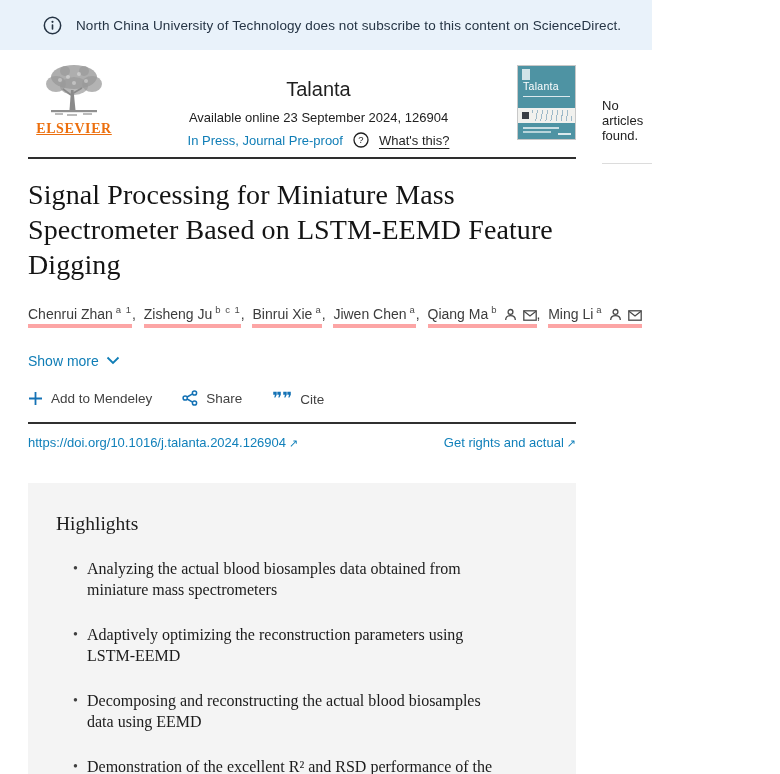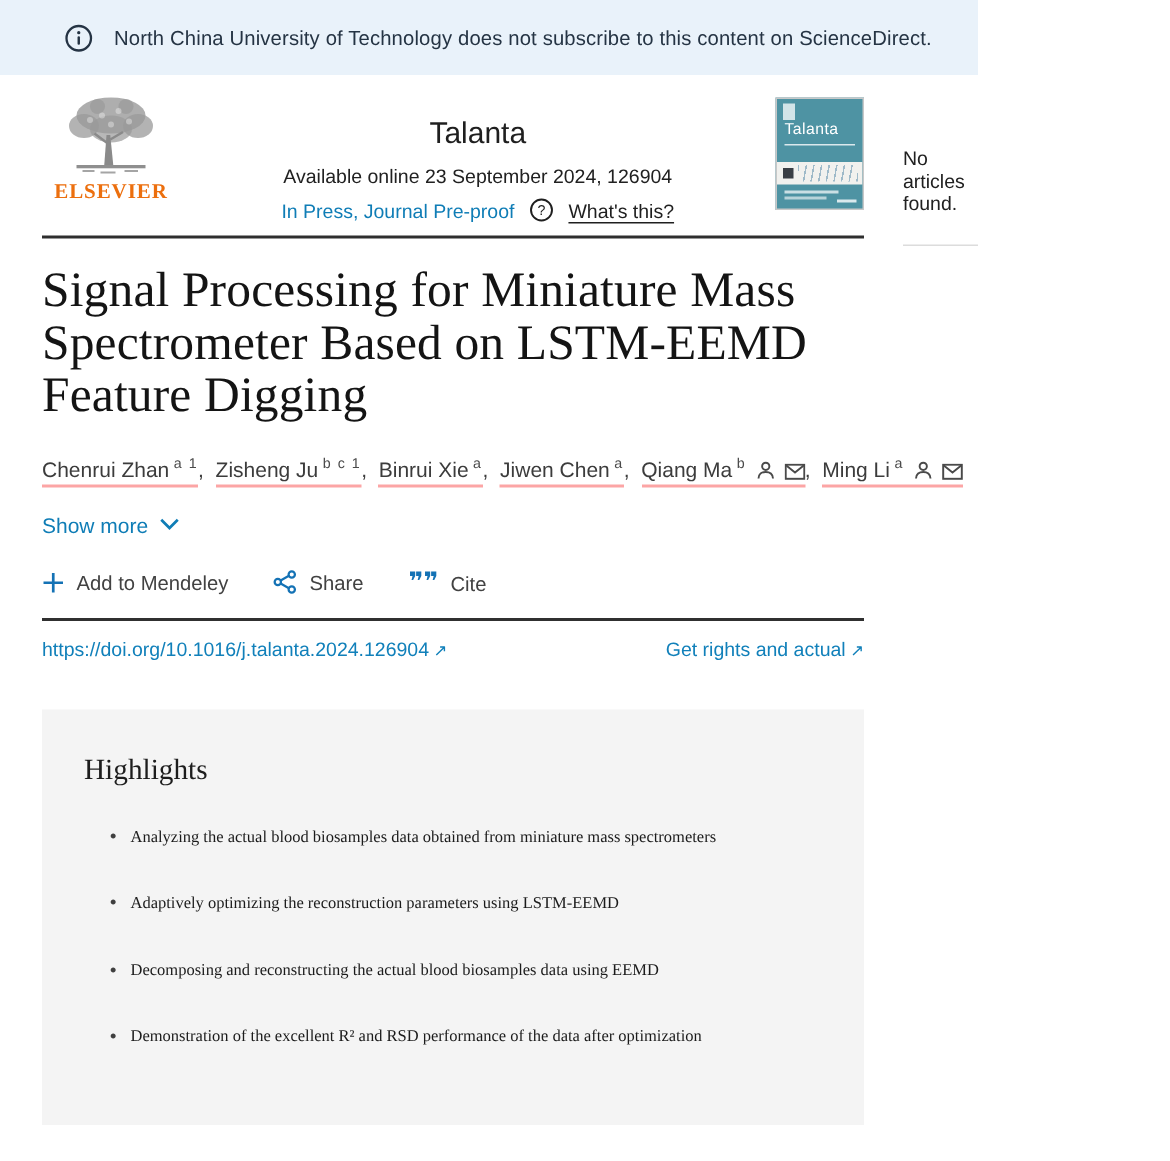--- a/index.html
+++ b/index.html
@@ -13,21 +13,21 @@
 
   
   .content { display: flex; align-items: flex-start; }
   .left-col { width: 548px; margin-left: 28px; }
   .right-col { width: 178px; margin-left: 26px; padding-top: 32px; }
 
   
   .journal-header { display: flex; margin-top: 12px; padding-bottom: 9px; border-bottom: 2px solid #2e2e2e; }
   .logo-block { width: 92px; cursor: pointer; }
   .logo-tree { display: block; margin: 0 auto; }
-  .logo-word { font-family: "Liberation Serif", serif; font-weight: 700; font-size: 14px; color: #ec6f0e; letter-spacing: .6px; text-align: center; margin-top: 1px; }
+  .logo-word { font-family: "Liberation Serif", serif; font-weight: 700; font-size: 14px; color: #ec6f0e; letter-spacing: .6px; text-align: center; margin-top: 1px; text-decoration: underline; }
   .journal-center { flex: 1; text-align: center; padding-top: 16px; }
   .journal-title { font-size: 20px; color: #1f1f1f; cursor: pointer; display: inline-block; }
   .availability { font-size: 13px; color: #212121; margin-top: 9px; }
   .inpress-row { margin-top: 7px; font-size: 13px; display: flex; justify-content: center; align-items: center; gap: 10px; }
   .inpress-link { color: #0f7db6; cursor: pointer; }
   .q-icon { width: 16px; height: 16px; cursor: pointer; }
   .whats-this { color: #1f1f1f; text-decoration: underline; text-underline-offset: 3px; cursor: pointer; }
   .cover { position: relative; width: 59px; height: 75px; margin-top: 3px; background: #4e93a3; border: 1px solid #c8c8c8; cursor: pointer; overflow: hidden; flex: 0 0 auto; }
   .cover-minilogo { position: absolute; left: 4px; top: 3px; width: 8px; height: 11px; background: rgba(255,255,255,.75); }
   .cover-title { position: absolute; left: 5px; top: 14px; color: #fff; font-size: 10.5px; letter-spacing: .3px; }
@@ -39,43 +39,43 @@
   .cover-line1 { position: absolute; left: 5px; top: 61px; width: 36px; height: 2px; background: rgba(255,255,255,.7); }
   .cover-line2 { position: absolute; left: 5px; top: 65px; width: 28px; height: 2px; background: rgba(255,255,255,.6); }
   .cover-line3 { position: absolute; right: 4px; bottom: 4px; width: 13px; height: 2px; background: rgba(255,255,255,.8); }
 
   
   .reco-title { font-size: 20px; font-weight: 400; color: #1f1f1f; }
   .reco-empty { font-size: 13px; color: #212121; margin-top: 16px; }
   .reco-divider { border: 0; border-top: 1px solid #dcdcdc; margin-top: 20px; }
 
   
-  .article-title { font-family: "Liberation Serif", serif; font-weight: 400; font-size: 33px; line-height: 35px; color: #141414; margin-top: 18px; letter-spacing: .1px; }
+  .article-title { font-family: "Liberation Serif", serif; font-weight: 400; font-size: 28px; line-height: 35px; color: #141414; margin-top: 18px; letter-spacing: .1px; }
   .authors { margin-top: 17px; font-size: 14px; color: #3c3c3c; line-height: 22px; }
   .author { white-space: nowrap; cursor: pointer; }
   .author + .author::before { content: ",\00a0\00a0"; color: #3c3c3c; }
-  .author-u { border-bottom: 2px solid #fca5a5; padding-bottom: 2px; }
+  .author-u { border-bottom: 4px solid #fca5a5; padding-bottom: 2px; }
   .author sup { font-size: 9.5px; color: #4a4a4a; margin-left: 3px; letter-spacing: 1px; }
   .author .a-icon { margin-left: 6px; vertical-align: -2px; }
 
-  .show-more { margin-top: 18px; display: inline-flex; align-items: center; gap: 7px; color: #0f7db6; font-size: 14px; cursor: pointer; }
+  .show-more { margin-top: 28px; display: inline-flex; align-items: center; gap: 7px; color: #0f7db6; font-size: 14px; cursor: pointer; }
 
   .actions { margin-top: 20px; display: flex; align-items: center; gap: 30px; padding-bottom: 15px; border-bottom: 2px solid #303030; }
   .action { display: inline-flex; align-items: flex-end; gap: 8px; font-size: 13.5px; color: #424242; cursor: pointer; }
   .cite-glyph { color: #1472b5; font-size: 17px; font-weight: 700; line-height: 1; font-family: "DejaVu Sans", sans-serif; }
 
   .doi-row { display: flex; justify-content: space-between; align-items: flex-end; padding: 11px 0 12px 0; font-size: 13px; }
   .doi-link, .rights-link { color: #1180ba; cursor: pointer; }
   .ext-arrow { font-size: 11px; color: #1180ba; margin-left: 3px; }
 
   
   .highlights { margin-top: 21px; background: #f4f4f4; padding: 30px 28px 24px 28px; }
   .highlights-title { font-family: "Liberation Serif", serif; font-weight: 500; font-size: 19.5px; color: #1d1d1d; }
   .highlights ul { list-style: none; margin-top: 23px; padding-left: 17px; }
-  .highlights li { position: relative; font-family: "Liberation Serif", serif; font-size: 11px; line-height: 21.5px; color: #1b1b1b; max-width: 420px; padding-left: 14px; margin-bottom: 23px; }
+  .highlights li { position: relative; font-family: "Liberation Serif", serif; font-size: 16px; line-height: 21.5px; color: #1b1b1b; max-width: 420px; padding-left: 14px; margin-bottom: 23px; }
   .highlights li::before { content: "\2022"; position: absolute; left: 0; top: 0; color: #3f3f3f; font-size: 14px; }
 
   svg.teal { stroke: #1472b5; }
 </style>
 </head>
 <body>
 
 <div class="page">
 
   <div class="banner">

